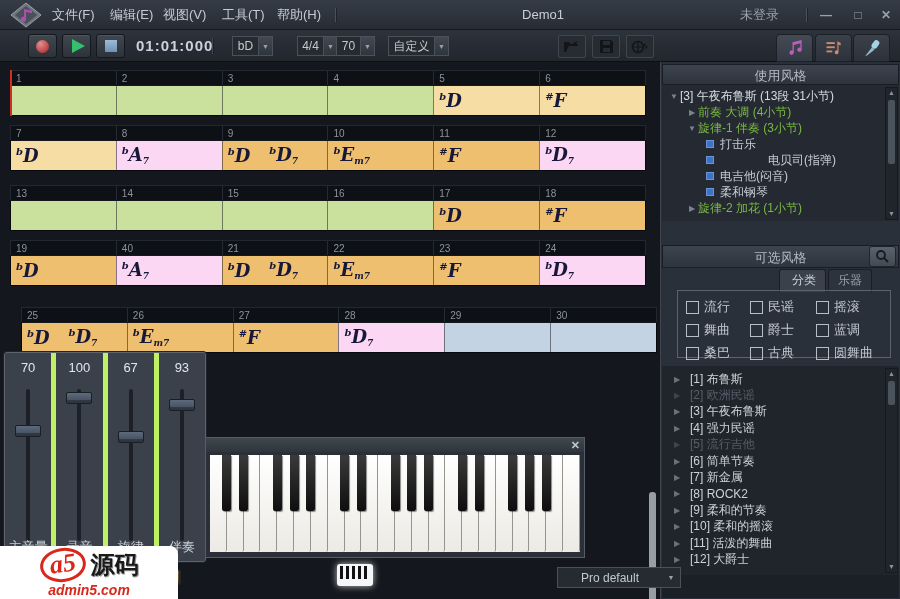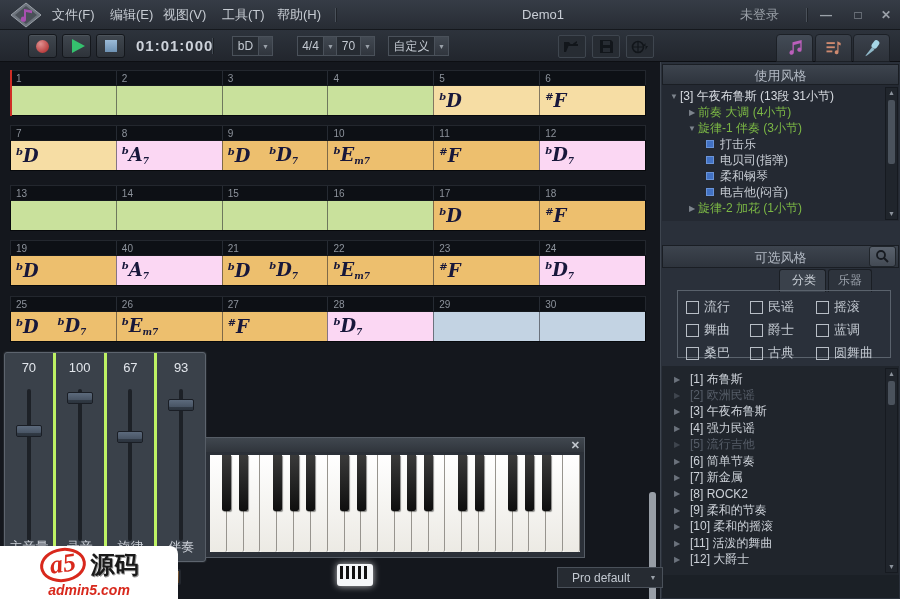--- a/index.html
+++ b/index.html
@@ -82,21 +82,21 @@
   .sb-list { position:absolute; left:1px; right:1px; top:304px; height:209px; background:#20252c; padding:5px 16px 0 12px; overflow:hidden; }
   .ls-item { display:flex; align-items:center; height:16.4px; font-size:12px; }
   .ls-arrow { width:10px; font-size:8px; color:#6b727c; margin-right:6px; flex:none; }
   .ls-txt { color:#ccd1d8; white-space:nowrap; }
   .ls-item.dim .ls-txt { color:#575e69; } .ls-item.dim .ls-arrow { color:#3f454e; }
   .sb-bottom { position:absolute; left:1px; right:1px; top:513px; bottom:1px; background:#1b2026; }
 
   
   .mixer { position:absolute; left:4px; top:352px; width:202px; height:210px; background:#3a414a;
     border:1px solid #5d646e; border-radius:3px; display:flex; z-index:3; box-shadow:0 0 0 1px #20242a; }
-  .mx-col { flex:1; position:relative; border-left:3px solid #bef264; }
+  .mx-col { flex:1; position:relative; border-left:5px solid #bef264; }
   .mx-col:first-child { border-left:none; }
   .mx-val { position:absolute; top:7px; width:100%; text-align:center; font-size:13px; color:#e2e6ec; }
   .mx-track { position:absolute; left:50%; top:36px; width:4px; height:152px; margin-left:-2px; background:#1d2127; border-radius:2px; }
   .mx-thumb { position:absolute; left:50%; margin-left:-13px; width:26px; height:12px;
     background:linear-gradient(#5c6a7c,#3f4a59); border:1px solid #1a1e25; border-radius:2px; box-shadow:inset 0 -3px 0 rgba(0,0,0,.3); }
   .mx-label { position:absolute; bottom:5px; width:100%; text-align:center; font-size:13px; color:#c9ced5; }
 
   
   .piano { position:absolute; left:205px; top:437px; width:380px; height:121px; background:#2b3038; border:1px solid #565d66; z-index:3; }
   .piano-tb { height:14px; background:linear-gradient(#40474f,#30353c); position:relative; }
@@ -106,21 +106,21 @@
   .wkey:last-child { border-right:none; }
   .bkey { position:absolute; top:0; width:9px; height:58%; background:linear-gradient(#3a3a3a,#0e0e0e);
     border-radius:0 0 2px 2px; box-shadow:1px 1px 1px rgba(0,0,0,.45); z-index:2; }
 
   
   .bfader { position:absolute; left:129px; top:569px; width:52px; height:16px;
     background:linear-gradient(#7b5a38,#53391f); border:2px solid #23272e; border-radius:2px; z-index:2; }
   .pico { position:absolute; left:337px; top:564px; width:36px; height:22px; background:#f4f6f8; border-radius:3px;
     box-shadow:0 0 7px rgba(255,255,255,.75); z-index:2; padding:2px 3px; }
   .pico-keys { height:70%; background:repeating-linear-gradient(90deg,#111 0 3px,#f4f6f8 3px 6px); }
-  .preset { position:absolute; left:557px; top:567px; width:106px; height:21px; background:#262b32;
+  .preset { position:absolute; left:557px; top:567px; width:124px; height:21px; background:#262b32;
     border:1px solid #4a515a; display:flex; align-items:center; z-index:2; }
   .preset-val { flex:1; text-align:center; font-size:12px; color:#c3c9d1; }
   .preset-arrow { width:18px; font-size:7px; color:#9aa1a9; text-align:center; }
 
   
   .wm { position:absolute; left:0; top:546px; width:178px; height:53px; background:#fff; z-index:6;
     display:flex; flex-direction:column; align-items:center; justify-content:center; border-radius:0 8px 0 0; }
   .wm-l1 { display:flex; align-items:center; line-height:1; }
   .wm-a5 { font-family:"Liberation Serif",serif; font-weight:bold; font-style:italic; font-size:26px; color:#d8281c;
     border:3px solid #d8281c; border-radius:50%; padding:0 7px 2px 7px; transform:rotate(-8deg); }
@@ -326,21 +326,21 @@
             <span class="chord"><span class="acc">b</span><span class="root">E</span><span class="sub">m7</span></span>
           </div>
           <div class="m-cell" style="background: rgb(237, 191, 110);">
             <span class="chord"><span class="acc">#</span><span class="root">F</span></span>
           </div>
           <div class="m-cell" style="background: rgb(251, 215, 243);">
             <span class="chord"><span class="acc">b</span><span class="root">D</span><span class="sub">7</span></span>
           </div>
         </div>
       </div>
-      <div class="grid-row" style="top: 234px;">
+      <div class="grid-row" style="top: 245px; margin-left: 11px;">
         <div class="num-strip">
           <div class="num-cell">25</div>
           <div class="num-cell">26</div>
           <div class="num-cell">27</div>
           <div class="num-cell">28</div>
           <div class="num-cell">29</div>
           <div class="num-cell">30</div>
         </div>
         <div class="cell-row">
           <div class="m-cell" style="background: rgb(237, 191, 110);">
@@ -374,31 +374,31 @@
           <span class="t-section">前奏 大调 (4小节)</span>
         </div>
         <div class="tree-item" style="padding-left: 18px;">
           <span class="tree-arrow">▼</span>
           <span class="t-section">旋律-1 伴奏 (3小节)</span>
         </div>
         <div class="tree-item" style="padding-left: 36px;">
           <span class="tree-bullet"></span>
           <span class="t-instrument">打击乐</span>
         </div>
+        <div class="tree-item" style="padding-left: 36px; gap: 48px;">
+          <span class="tree-bullet"></span>
+          <span class="t-instrument">电贝司(指弹)</span>
+        </div>
         <div class="tree-item" style="padding-left: 36px;">
           <span class="tree-bullet"></span>
-          <span class="t-instrument">电贝司(指弹)</span>
+          <span class="t-instrument">电吉他(闷音)</span>
         </div>
         <div class="tree-item" style="padding-left: 36px;">
           <span class="tree-bullet"></span>
           <span class="t-instrument">柔和钢琴</span>
-        </div>
-        <div class="tree-item" style="padding-left: 36px;">
-          <span class="tree-bullet"></span>
-          <span class="t-instrument">电吉他(闷音)</span>
         </div>
         <div class="tree-item" style="padding-left: 18px;">
           <span class="tree-arrow">▶</span>
           <span class="t-section">旋律-2 加花 (1小节)</span>
         </div>
       </div>
     <div class="sbar" style="right:2px; top:25px; height:133px">
       <span class="arr">▲</span>
       <span class="thm" style="top:12px; height:64px"></span>
       <span class="arr dn">▼</span>

